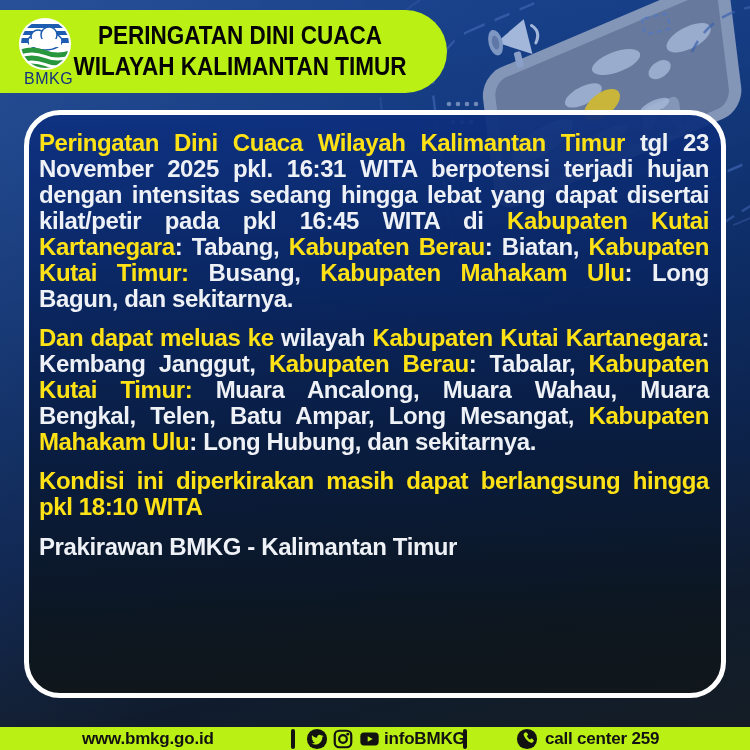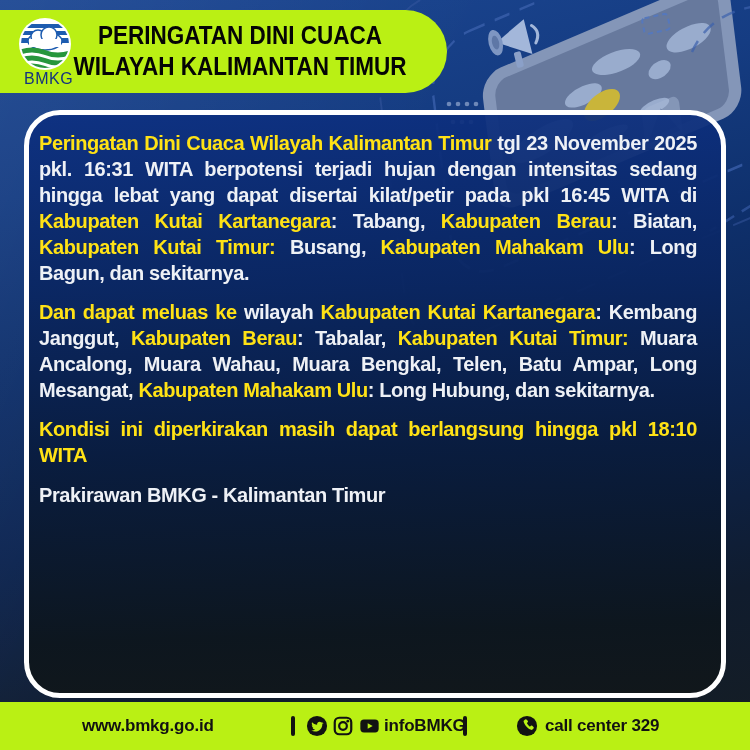--- a/index.html
+++ b/index.html
@@ -20,27 +20,27 @@
   .title-line{display:block;font-weight:bold;font-size:25px;line-height:31px;
     transform:scaleX(0.9);transform-origin:50% 50%;white-space:nowrap;letter-spacing:0;}
   
   .illus{position:absolute;left:0;top:0;width:750px;height:360px;z-index:1;pointer-events:none;}
   
   .card{position:absolute;left:24px;top:110px;width:702px;height:588px;
     box-sizing:border-box;border:5px solid #fff;border-radius:36px;z-index:4;
     background:linear-gradient(178deg,rgba(13,48,129,0.93) 0%,rgba(10,38,97,0.95) 30%,
       rgba(9,28,62,0.97) 58%,rgba(13,22,30,0.98) 88%,rgba(17,23,27,0.99) 100%);
     padding:15px 8px 0 10px;}
-  .card p{margin:0 16px 13px 0;font-size:20px;line-height:26px;font-weight:bold;
+  .card p{margin:0 4px 13px 0;font-size:24px;line-height:26px;font-weight:bold;
     color:#eef1f6;text-align:justify;letter-spacing:-0.4px;}
   .card p .hl{color:#ffe215;}
   .para3{margin-bottom:14px !important;}
   .signature{margin-top:14px !important;text-align:center;}
   
-  .footer{position:absolute;left:0;bottom:0;width:750px;height:48px;background:#baf014;z-index:6;}
+  .footer{position:absolute;left:0;bottom:0;width:750px;height:23px;background:#baf014;z-index:6;}
   .footer > *{position:absolute;top:50%;transform:translateY(-50%);}
   .f-text{color:#121212;font-weight:bold;font-size:17px;letter-spacing:-0.2px;white-space:nowrap;}
   .f-web{left:82px;}
   .f-div1{left:291px;}
   .f-div2{left:463px;}
   .f-divider{width:4px;height:20px;background:#121212;border-radius:2px;}
   .f-icons{left:306px;display:flex;gap:4px;align-items:center;}
   .f-handle{left:384px;}
   .f-phone{left:516px;}
   .f-call{left:545px;}
@@ -164,16 +164,16 @@
         <rect x="2" y="5" width="20" height="14" rx="4" fill="#121212"></rect>
         <path d="M10 9 L15.5 12 L10 15 Z" fill="#baf014"></path>
       </svg>
     </span>
     <span class="f-text f-handle">infoBMKG</span>
     <span class="f-divider f-div2"></span>
     <svg class="f-phone" width="22" height="22" viewBox="0 0 24 24">
       <circle cx="12" cy="12" r="11" fill="#121212"></circle>
       <path fill="#baf014" d="M8.2 6.6 L9.9 4.9 Q10.7 4.2 11.4 4.9 L12.8 6.3 Q13.5 7.1 12.8 7.8 L11.8 8.8 Q12.9 11.4 15.2 12.7 L16.2 11.7 Q17 11 17.7 11.7 L19.1 13.1 Q19.8 13.9 19.1 14.6 L17.3 16.4 C13.6 15.8 8.9 11.2 8.2 6.6 Z"></path>
     </svg>
-    <span class="f-text f-call">call center 329</span>
+    <span class="f-text f-call">call center 259</span>
   </div>
 
 </div>
 
 </body></html>

